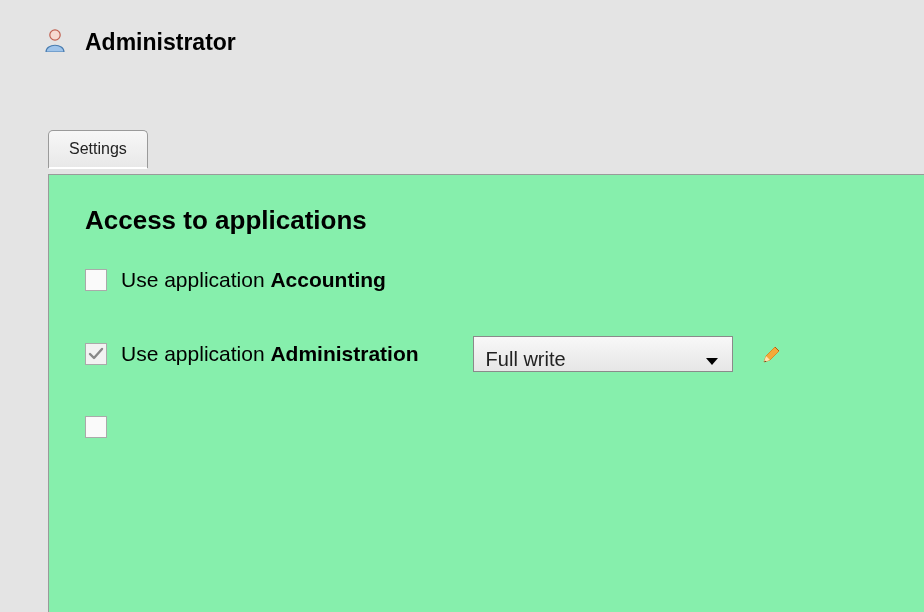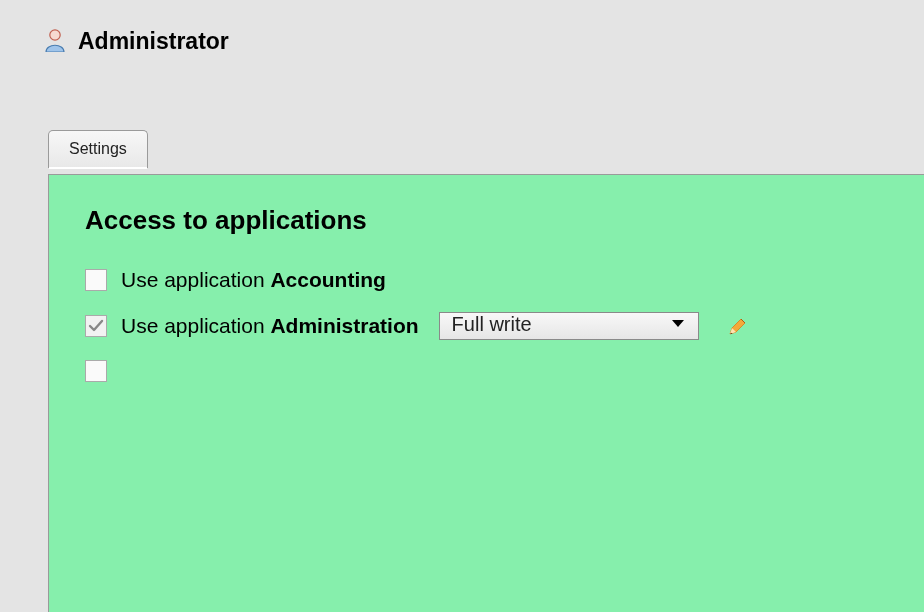--- a/index.html
+++ b/index.html
@@ -10,22 +10,22 @@
     font-family: Verdana, Geneva, sans-serif;
     color: #000;
     overflow: hidden;
   }
   .page {
     width: 924px; height: 612px;
     position: relative;
   }
   .header {
     display: flex;
-    align-items: flex-start;
-    gap: 12px;
+    align-items: center;
+    gap: 19px;
     padding: 28px 0 0 44px;
   }
   .header-title {
     font-size: 23px;
     font-weight: bold;
   }
   .tabs-wrap {
     position: absolute;
     left: 48px;
     right: 0;
@@ -65,21 +65,21 @@
     background: #fff;
   }
   .section-title {
     font-size: 26px;
     font-weight: bold;
     margin: 0 0 32px 0;
   }
   .app-list {
     display: flex;
     flex-direction: column;
-    gap: 20px;
+    gap: 44px;
   }
   .app-row {
     display: flex;
     align-items: center;
     font-size: 21px;
   }
   .checkbox {
     width: 22px; height: 22px;
     border: 1px solid #aaa;
     background: #fafafa;
@@ -90,27 +90,27 @@
   .checkbox.checked {
     background: #f2f2f2;
   }
   .checkbox.checked svg {
     position: absolute;
     left: 1px; top: 1px;
   }
   .row-text .prefix { font-weight: normal; }
   .row-text .name { font-weight: bold; }
   .select {
-    margin-left: 20px;
+    margin-left: 54px;
     width: 260px;
-    height: 28px;
+    height: 36px;
     border: 1px solid #8a8a8a;
     background: linear-gradient(#f8f8f8, #e6e6e6);
     display: flex;
-    align-items: flex-start;
+    align-items: flex-end;
     justify-content: space-between;
     padding: 0 10px 0 12px;
     font-size: 20px;
     color: #222;
   }
   .select .caret {
     width: 0; height: 0;
     border-left: 6px solid transparent;
     border-right: 6px solid transparent;
     border-top: 7px solid #000;

